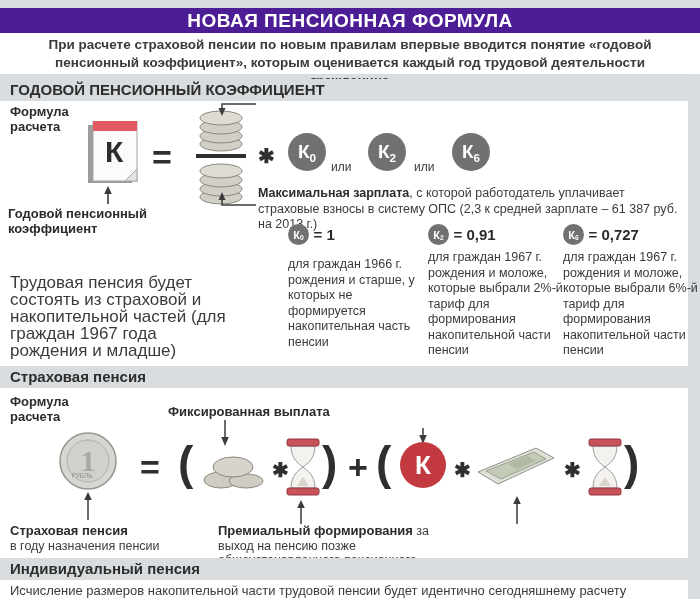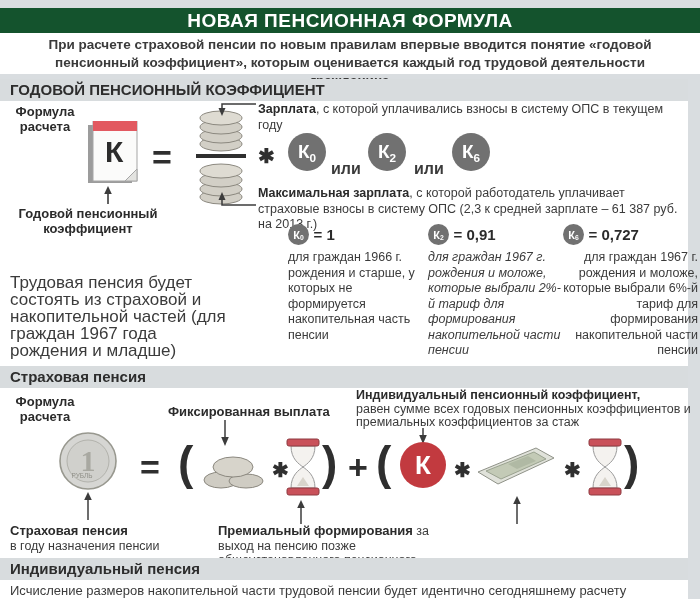--- a/index.html
+++ b/index.html
@@ -2,39 +2,39 @@
 <html><head>
 <meta charset="utf-8">
 <style>
   html,body{margin:0;padding:0;}
   #page{position:relative;width:700px;height:599px;background:#d9dde0;
         font-family:"Liberation Sans",sans-serif;color:#3b3b3b;overflow:hidden;}
   .abs{position:absolute;}
   .white{background:#ffffff;}
   .band{background:#d8dcde;font-weight:bold;font-size:15px;color:#2d2d2d;
         line-height:22px;padding-left:10px;box-sizing:border-box;}
-  .titlebar{background:#14532d;color:#ffffff;font-weight:bold;font-size:19px;
+  .titlebar{background:#4c1d95;color:#ffffff;font-weight:bold;font-size:19px;
         text-align:center;line-height:26px;letter-spacing:0.5px;}
   .intro{font-weight:bold;font-size:13.5px;color:#3a3a3a;text-align:center;line-height:18px;
         padding-top:3px;box-sizing:border-box;}
-  .lbl{font-weight:bold;font-size:13px;color:#2b2b2b;line-height:15px;text-align:center;}
+  .lbl{font-weight:bold;font-size:13px;color:#2b2b2b;line-height:15px;}
   .txt{font-size:12.5px;line-height:15.5px;color:#3b3b3b;}
   .txt b{color:#2b2b2b;}
   .op{font-weight:bold;color:#2f2f2f;}
   .eq{font-size:34px;}
   .mult{font-size:20px;}
   .plus{font-size:34px;}
   .paren{font-size:46px;font-weight:bold;line-height:50px;}
   .kc{background:#717171;border-radius:50%;color:#fff;display:flex;
       align-items:center;justify-content:center;font-weight:bold;}
   .kc .circ-sub{font-size:0.62em;align-self:flex-end;padding-bottom:18%;}
   .kc-big{width:38px;height:38px;font-size:19px;}
   .kc-sm{width:21px;height:21px;font-size:11px;display:inline-flex;vertical-align:middle;}
   .kc-red{background:#c23a3f;width:46px;height:46px;font-size:26px;}
-  .or{font-size:16px;font-weight:bold;color:#3b3b3b;}
+  .or{font-size:12px;font-weight:normal;color:#3b3b3b;}
   .fracline{background:#2f2f2f;height:4px;}
   .coefval{font-weight:bold;font-size:15px;color:#2b2b2b;vertical-align:middle;}
   svg{display:block;}
 </style>
 </head>
 <body>
 
 <div id="page">
 
   <div class="abs titlebar" style="left:0;top:8;width:700px;height:26px;top:8px;">НОВАЯ ПЕНСИОННАЯ ФОРМУЛА</div>
@@ -103,74 +103,67 @@
   <div class="abs or" style="left:414px;top:160px;">или</div>
   <div class="abs kc kc-big" style="left:452px;top:133px;">
     <span>К</span>
       <span class="circ-sub">6</span>
   </div>
 
   <svg class="abs" style="left:218px;top:98px;" width="38" height="20">
     <polyline points="38,6 4,6 4,10" fill="none" stroke="#3c3c3c" stroke-width="1.5"></polyline>
     <path d="M4 18 L0.5 10 L7.5 10 Z" fill="#3c3c3c"></path>
   </svg>
-  <div class="abs txt" style="left:258px;top:102px;width:430px;">
-    <b>Зарплата</b><span>, с которой уплачивались взносы в систему ОПС в текущем году</span>
-  </div>
 
   <svg class="abs" style="left:218px;top:188px;" width="38" height="22">
     <polyline points="38,17 4,17 4,12" fill="none" stroke="#3c3c3c" stroke-width="1.5"></polyline>
     <path d="M4 4 L0.5 12 L7.5 12 Z" fill="#3c3c3c"></path>
   </svg>
   <div class="abs txt" style="left:258px;top:186px;width:425px;">
     <b>Максимальная зарплата</b><span>, с которой работодатель уплачивает страховые взносы в систему ОПС (2,3 к средней зарплате – 61 387 руб. на 2013 г.)</span>
   </div>
 
   <div class="abs" style="left:288px;top:224px;width:132px;">
     <div><span class="kc kc-sm">
           <span>К</span>
           <span class="circ-sub">0</span>
         </span>
       <span class="coefval">= 1</span></div>
-    <div class="txt" style="margin-top:5px;">для граждан 1966 г. рождения и старше, у которых не формируется накопительная часть пенсии</div>
+    <div class="txt" style="margin-top:12px;">для граждан 1966 г. рождения и старше, у которых не формируется накопительная часть пенсии</div>
   </div>
   <div class="abs" style="left:428px;top:224px;width:135px;">
     <div><span class="kc kc-sm">
           <span>К</span>
           <span class="circ-sub">2</span>
         </span>
       <span class="coefval">= 0,91</span></div>
-    <div class="txt" style="margin-top:5px;font-style:italic;">для граждан 1967 г. рождения и моложе, которые выбрали 2%-й тариф для формирования накопительной части пенсии</div>
+    <div class="txt" style="margin-top:5px;">для граждан 1967 г. рождения и моложе, которые выбрали 2%-й тариф для формирования накопительной части пенсии</div>
   </div>
   <div class="abs" style="left:563px;top:224px;width:135px;">
     <div><span class="kc kc-sm">
           <span>К</span>
           <span class="circ-sub">6</span>
         </span>
       <span class="coefval">= 0,727</span></div>
-    <div class="txt" style="margin-top:5px;text-align:right;">для граждан 1967 г. рождения и моложе, которые выбрали 6%-й тариф для формирования накопительной части пенсии</div>
+    <div class="txt" style="margin-top:5px;">для граждан 1967 г. рождения и моложе, которые выбрали 6%-й тариф для формирования накопительной части пенсии</div>
   </div>
 
   <div class="abs txt" style="left:10px;top:274px;width:228px;font-size:17px;line-height:17px;">Трудовая пенсия будет состоять из страховой и накопительной частей (для граждан 1967 года рождения и младше)</div>
 
   <div class="abs band" style="left:0;top:366px;width:688px;height:22px;">Страховая пенсия</div>
   <div class="abs white" style="left:0;top:388px;width:688px;height:170px;"></div>
 
   <div class="abs lbl" style="left:10px;top:394px;width:70px;">Формула расчета</div>
 
   <div class="abs lbl" style="left:168px;top:404px;">Фиксированная выплата</div>
   <svg class="abs" style="left:220px;top:420px;" width="10" height="26">
     <line x1="5" y1="0" x2="5" y2="18" stroke="#3c3c3c" stroke-width="1.5"></line>
     <path d="M5 26 L1.2 17 L8.8 17 Z" fill="#3c3c3c"></path>
   </svg>
 
-  <div class="abs txt" style="left:356px;top:389px;width:335px;line-height:13.5px;">
-    <b>Индивидуальный пенсионный коэффициент,</b><br>
-    <span>равен сумме всех годовых пенсионных коэффициентов и премиальных коэффициентов за стаж</span>
-  </div>
   <svg class="abs" style="left:418px;top:428px;" width="10" height="16">
     <line x1="5" y1="0" x2="5" y2="8" stroke="#3c3c3c" stroke-width="1.5"></line>
     <path d="M5 16 L1.2 7 L8.8 7 Z" fill="#3c3c3c"></path>
   </svg>
 
   <div class="abs" style="left:59px;top:432px;">
     <svg width="58" height="58" viewBox="0 0 58 58">
       <circle cx="29" cy="29" r="28" fill="#d6d6d3" stroke="#98988f" stroke-width="1.6"></circle>
       <circle cx="29" cy="29" r="21" fill="#d0d0cc" stroke="#b2b2ac"></circle>
       <text x="29" y="39" font-size="30" font-weight="bold" fill="#a8a8a1" text-anchor="middle" font-family="Liberation Serif, serif">1</text>

